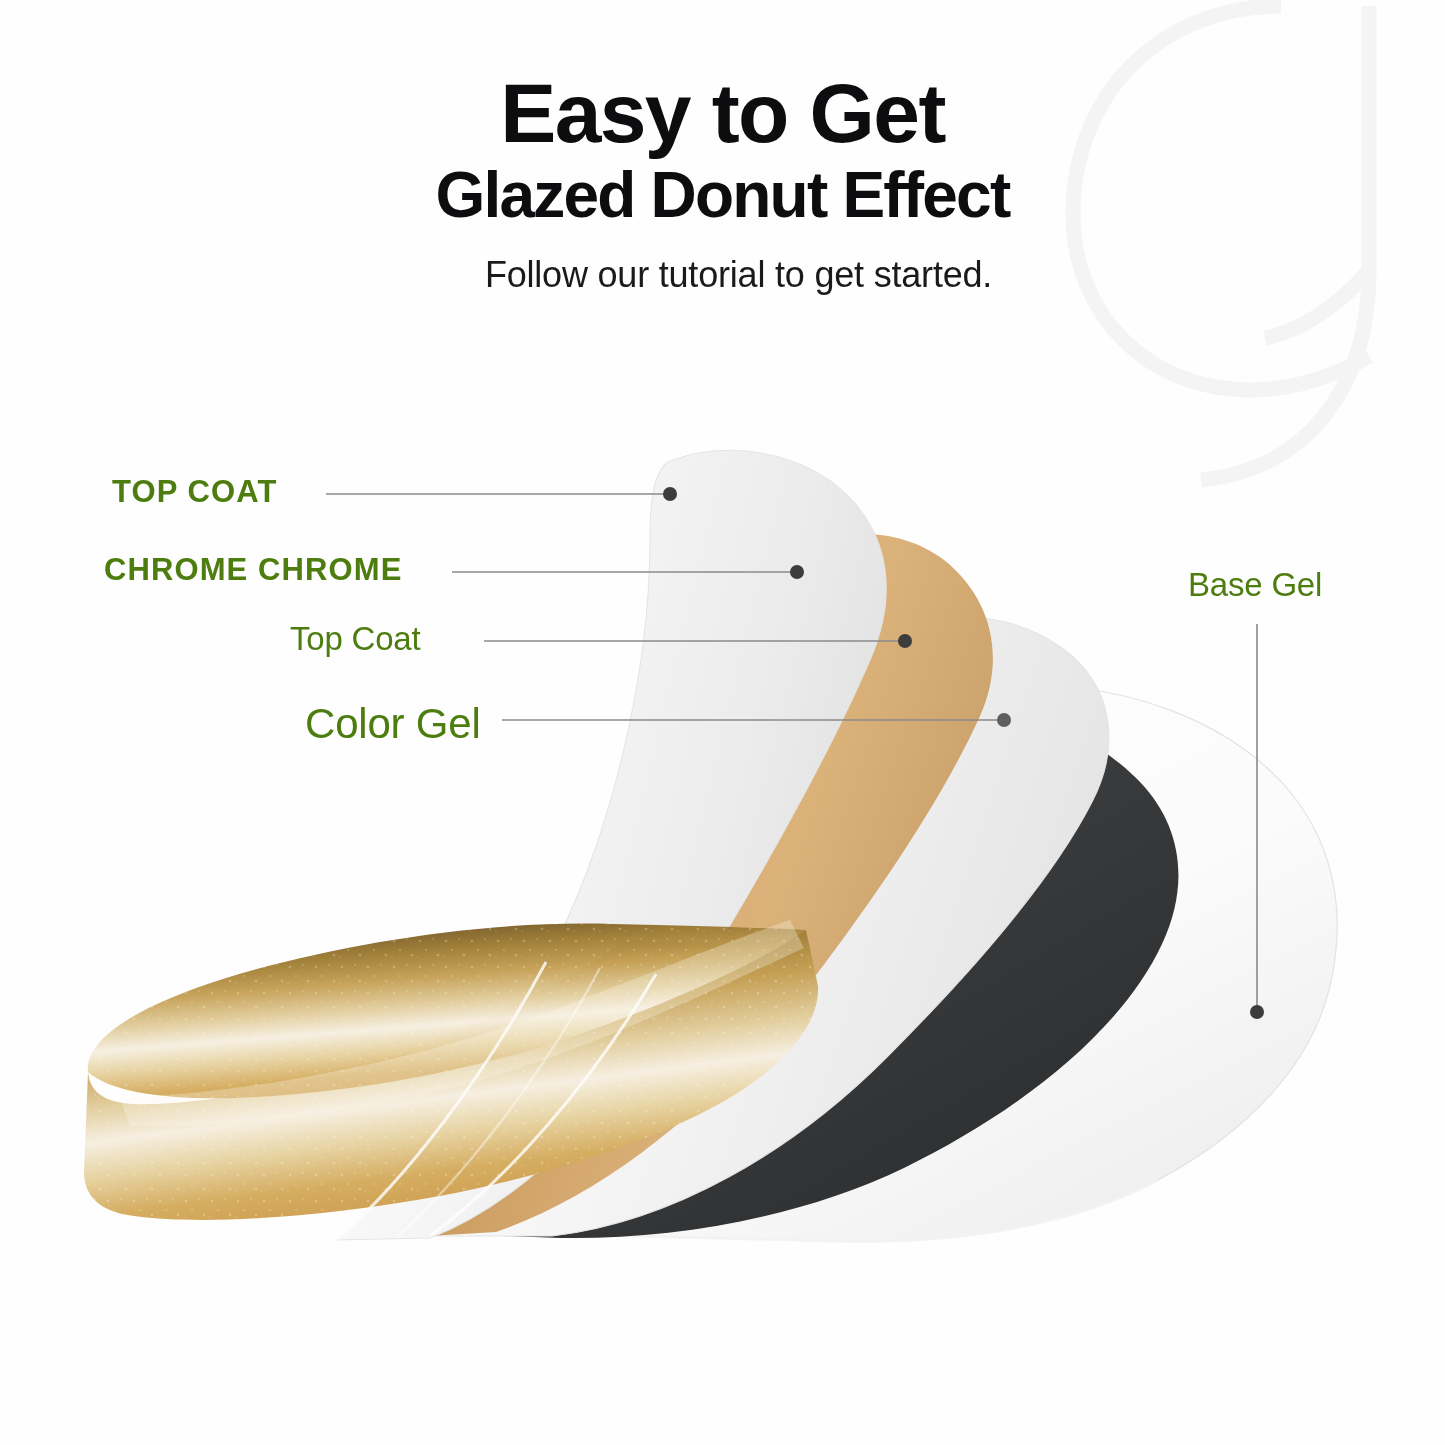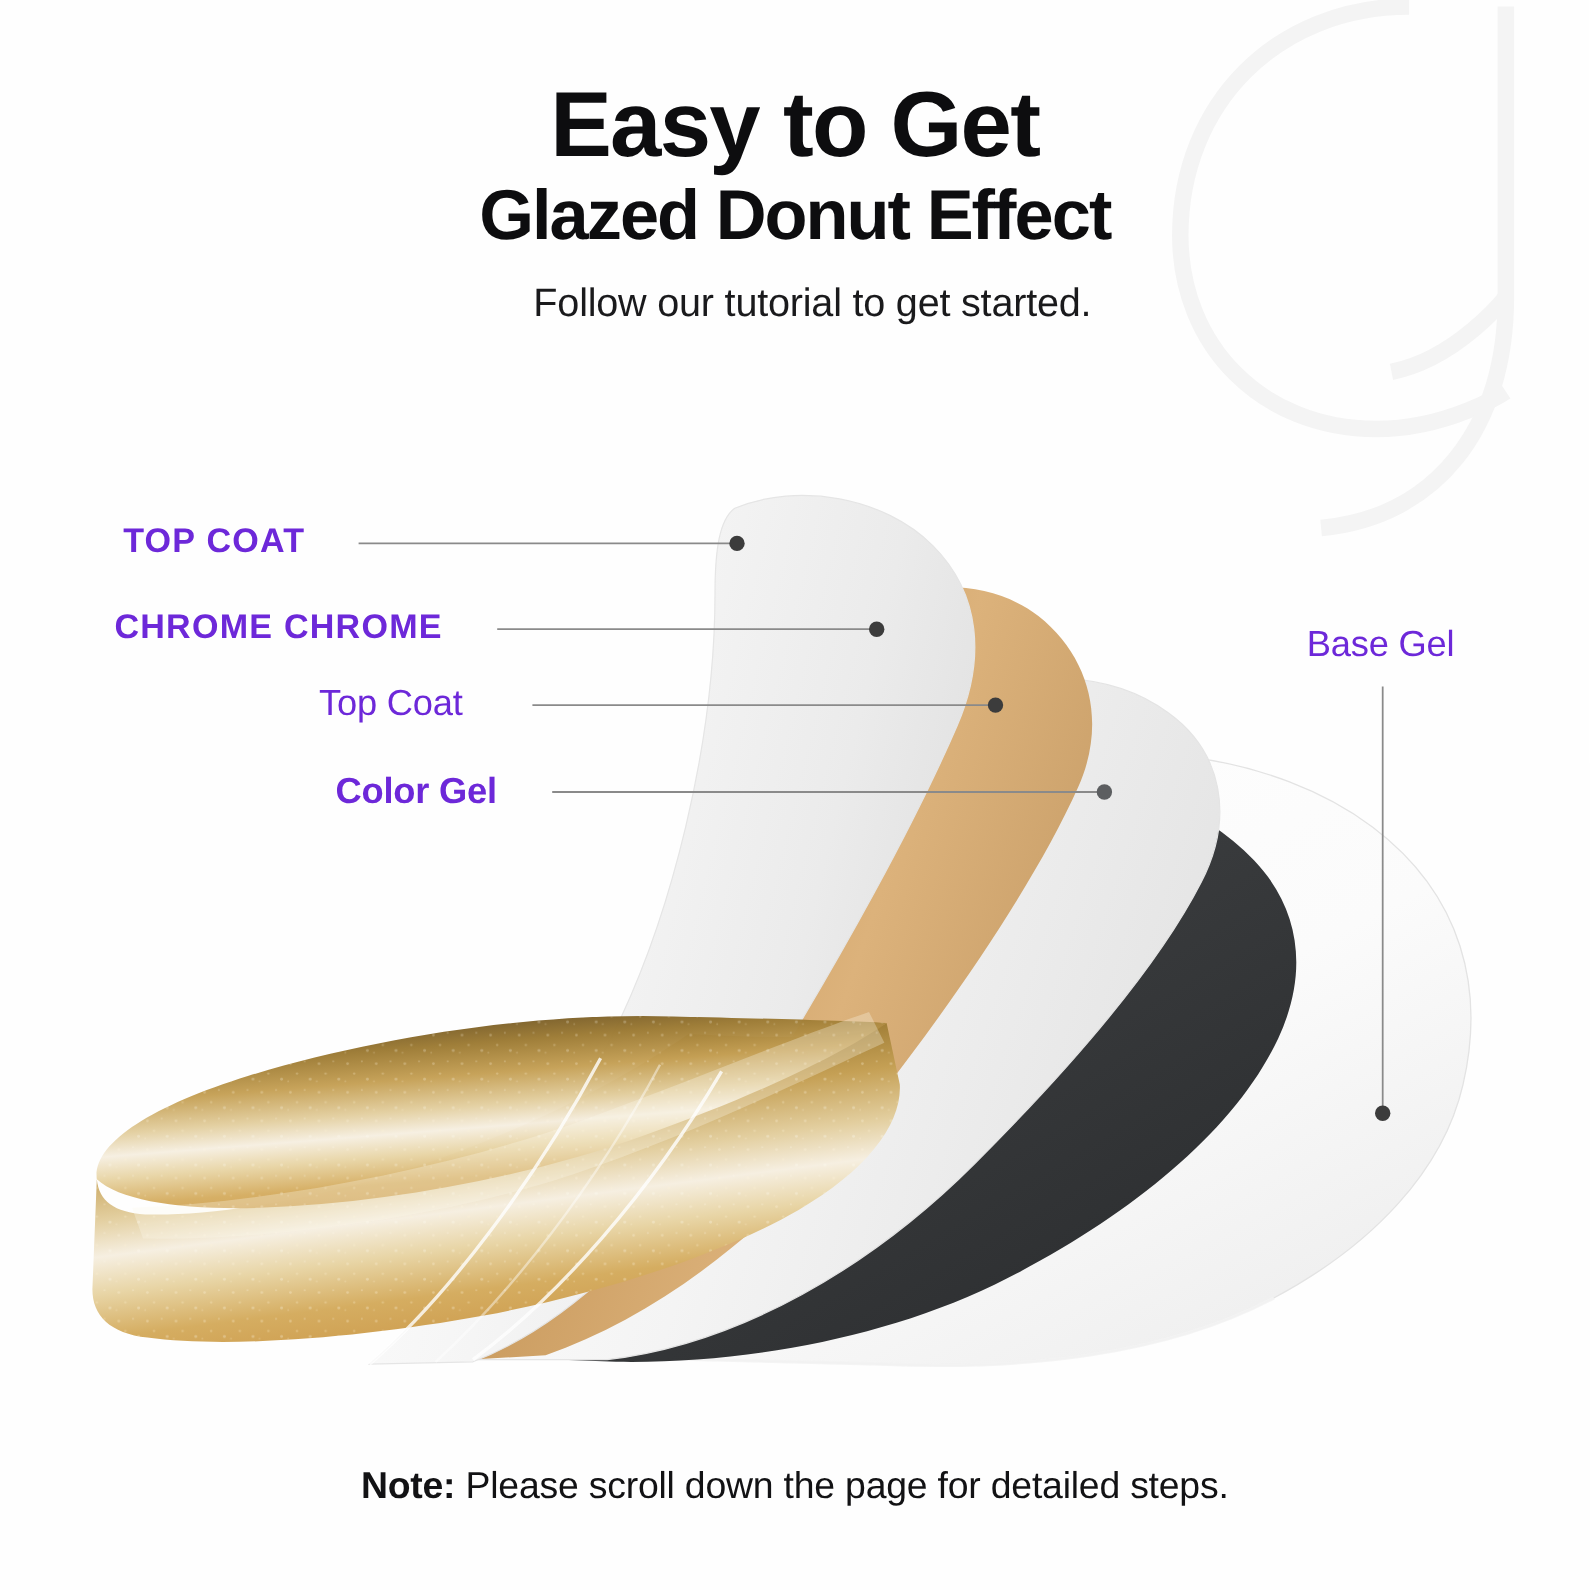--- a/index.html
+++ b/index.html
@@ -32,28 +32,28 @@
     font-size:36px;font-weight:400;letter-spacing:-0.2px;color:#1a1a1c;padding-left:32px;
   }
 
   
   .illus{position:absolute;left:0;top:0;width:1445px;height:1445px;}
 
   
   .label{
     position:absolute;
     white-space:nowrap;
-    color:#6d28d9;
+    color:#4d7c0f;
     letter-spacing:0.2px;
   }
   .label.bold{font-weight:700;}
   .lbl-topcoat-b{left:112px;top:474px;font-size:31px;letter-spacing:1.1px;}
   .lbl-chrome-b {left:104px;top:552px;font-size:31px;letter-spacing:1.1px;}
   .lbl-topcoat  {left:290px;top:620px;font-size:33px;font-weight:400;letter-spacing:-0.2px;}
-  .lbl-colorgel {left:305px;top:700px;font-size:33px;font-weight:700;letter-spacing:-0.2px;}
+  .lbl-colorgel {left:305px;top:700px;font-size:42px;font-weight:400;letter-spacing:-0.2px;}
   .lbl-basegel  {left:1188px;top:566px;font-size:33px;font-weight:400;letter-spacing:-0.2px;}
 
   
   .note{
     position:absolute;left:0;top:1332px;width:1445px;text-align:center;
     font-size:34px;font-weight:400;color:#121214;letter-spacing:-0.2px;
   }
   .note b{font-weight:700;}
 </style>
 </head>
@@ -270,17 +270,14 @@
   <div class="label bold lbl-topcoat-b">TOP COAT</div>
 
   <div class="label bold lbl-chrome-b">CHROME CHROME</div>
 
   <div class="label lbl-topcoat">Top Coat</div>
 
   <div class="label lbl-colorgel">Color Gel</div>
 
   <div class="label lbl-basegel">Base Gel</div>
 
-  <div class="note">
-    <b>Note:</b><span> Please scroll down the page for detailed steps.</span>
-  </div>
 
 </div>
 
 </body></html>

